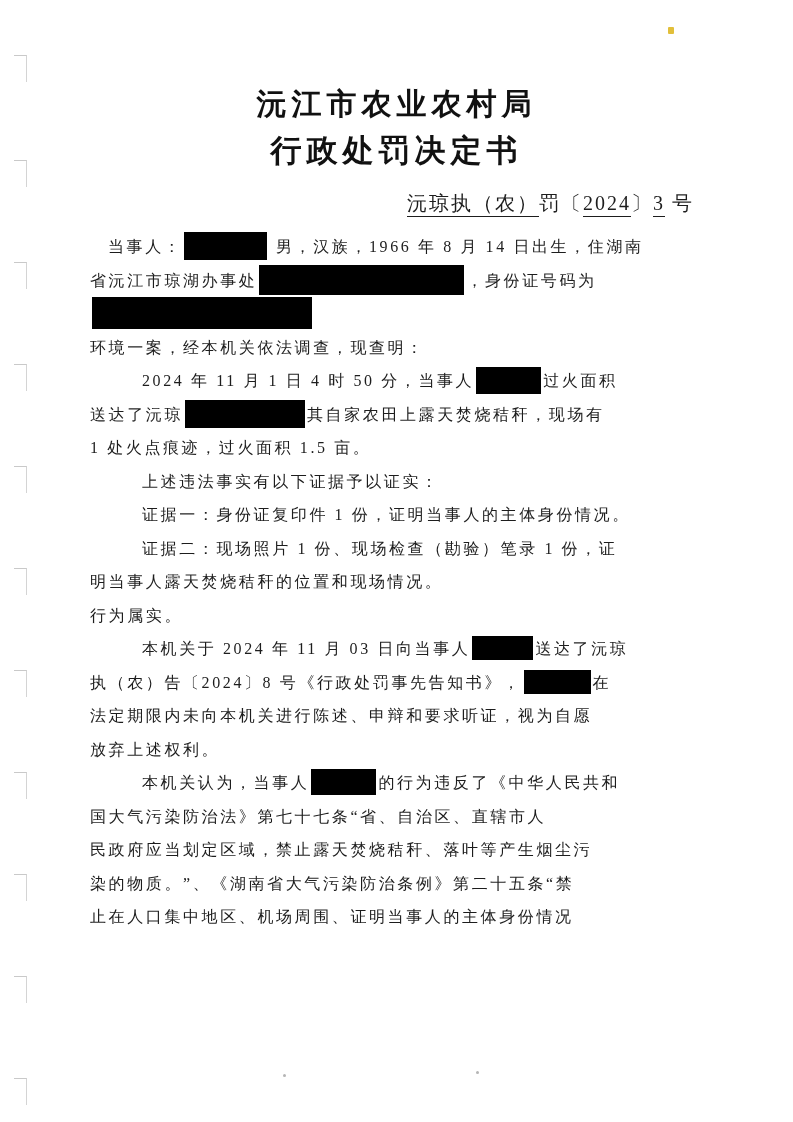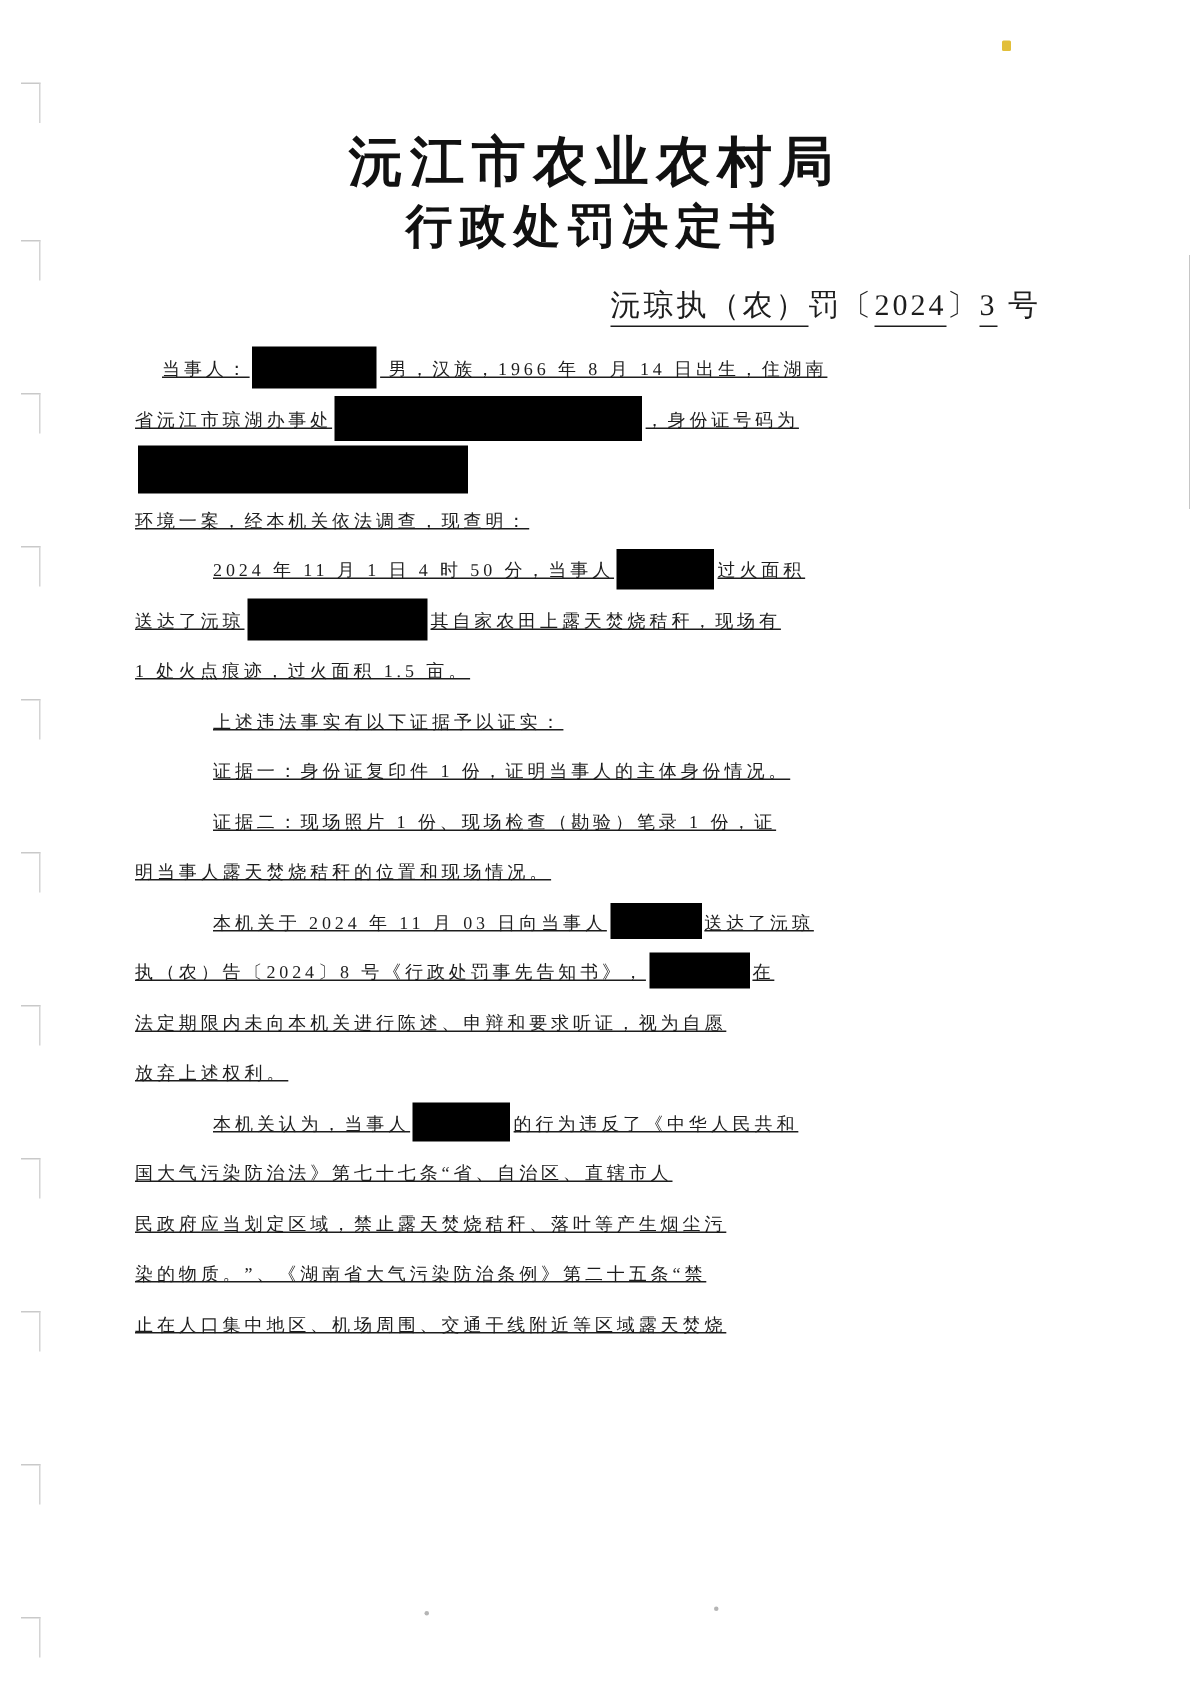--- a/index.html
+++ b/index.html
@@ -8,43 +8,42 @@
     width:793px;height:1122px;
     margin:0 auto;
     background:#ffffff;
     overflow:hidden;
     font-family:"Liberation Serif","DejaVu Serif",serif;
     color:#1d1d1d;
   }
   .agency-title{
     position:absolute;top:84px;left:0;width:100%;
     text-align:center;
-    font-size:36px;font-weight:bold;letter-spacing:5px;
+    font-size:30px;font-weight:bold;letter-spacing:5px;
     color:#111;
   }
   .doc-type-title{
     position:absolute;top:130px;left:0;width:100%;
     text-align:center;
     font-size:31px;font-weight:bold;letter-spacing:5px;
     color:#111;
   }
   .doc-number{
     position:absolute;top:190px;right:99px;
     font-size:20px;letter-spacing:2px;
     white-space:nowrap;
   }
   .doc-number .u{border-bottom:1.5px solid #1d1d1d;padding-bottom:2px;}
   .body-lines{
     position:absolute;left:90px;top:230px;width:640px;
   }
   .line{
     height:33.5px;line-height:33.5px;
-    font-size:12px;letter-spacing:2.6px;
+    font-size:16px;letter-spacing:2.6px;
     white-space:nowrap;
-    text-decoration:underline;
   }
   .redact{
     display:inline-block;
     background:#000;
     vertical-align:middle;
     margin:0 2px 4px 2px;
   }
   .scan-mark{
     position:absolute;
     width:12px;height:26px;
@@ -72,29 +71,30 @@
       <div class="line"><span>省沅江市琼湖办事处</span><span class="redact" style="width: 205px; height: 30px; background: rgb(0, 0, 0);"></span><span>，身份证号码为</span></div>
       <div class="line"><span class="redact" style="width: 220px; height: 32px; background: rgb(0, 0, 0);"></span></div>
       <div class="line"><span>环境一案，经本机关依法调查，现查明：</span></div>
       <div class="line" style="padding-left: 52px;"><span>2024 年 11 月 1 日 4 时 50 分，当事人</span><span class="redact" style="width: 65px; height: 27px; background: rgb(0, 0, 0);"></span><span>过火面积</span></div>
       <div class="line"><span>送达了沅琼</span><span class="redact" style="width: 120px; height: 28px; background: rgb(0, 0, 0);"></span><span>其自家农田上露天焚烧秸秆，现场有</span></div>
       <div class="line"><span>1 处火点痕迹，过火面积 1.5 亩。</span></div>
       <div class="line" style="padding-left: 52px;"><span>上述违法事实有以下证据予以证实：</span></div>
       <div class="line" style="padding-left: 52px;"><span>证据一：身份证复印件 1 份，证明当事人的主体身份情况。</span></div>
       <div class="line" style="padding-left: 52px;"><span>证据二：现场照片 1 份、现场检查（勘验）笔录 1 份，证</span></div>
       <div class="line"><span>明当事人露天焚烧秸秆的位置和现场情况。</span></div>
+      <div class="line"><span>行为属实。</span></div>
       <div class="line" style="padding-left: 52px;"><span>本机关于 2024 年 11 月 03 日向当事人</span><span class="redact" style="width: 61px; height: 24px; background: rgb(0, 0, 0);"></span><span>送达了沅琼</span></div>
       <div class="line"><span>执（农）告〔2024〕8 号《行政处罚事先告知书》，</span><span class="redact" style="width: 67px; height: 24px; background: rgb(0, 0, 0);"></span><span>在</span></div>
       <div class="line"><span>法定期限内未向本机关进行陈述、申辩和要求听证，视为自愿</span></div>
       <div class="line"><span>放弃上述权利。</span></div>
       <div class="line" style="padding-left: 52px;"><span>本机关认为，当事人</span><span class="redact" style="width: 65px; height: 26px; background: rgb(0, 0, 0);"></span><span>的行为违反了《中华人民共和</span></div>
       <div class="line"><span>国大气污染防治法》第七十七条“省、自治区、直辖市人</span></div>
       <div class="line"><span>民政府应当划定区域，禁止露天焚烧秸秆、落叶等产生烟尘污</span></div>
       <div class="line"><span>染的物质。”、《湖南省大气污染防治条例》第二十五条“禁</span></div>
-      <div class="line"><span>止在人口集中地区、机场周围、交通干线附近等区域露天焚烧</span></div>
+      <div class="line"><span>止在人口集中地区、机场周围、证明当事人的主体身份情况</span></div>
     </div>
 
   <div id="artifacts-layer">
       <div class="scan-mark" style="left: 14px; top: 55px;"></div>
       <div class="scan-mark" style="left: 14px; top: 160px;"></div>
       <div class="scan-mark" style="left: 14px; top: 262px;"></div>
       <div class="scan-mark" style="left: 14px; top: 364px;"></div>
       <div class="scan-mark" style="left: 14px; top: 466px;"></div>
       <div class="scan-mark" style="left: 14px; top: 568px;"></div>
       <div class="scan-mark" style="left: 14px; top: 670px;"></div>

